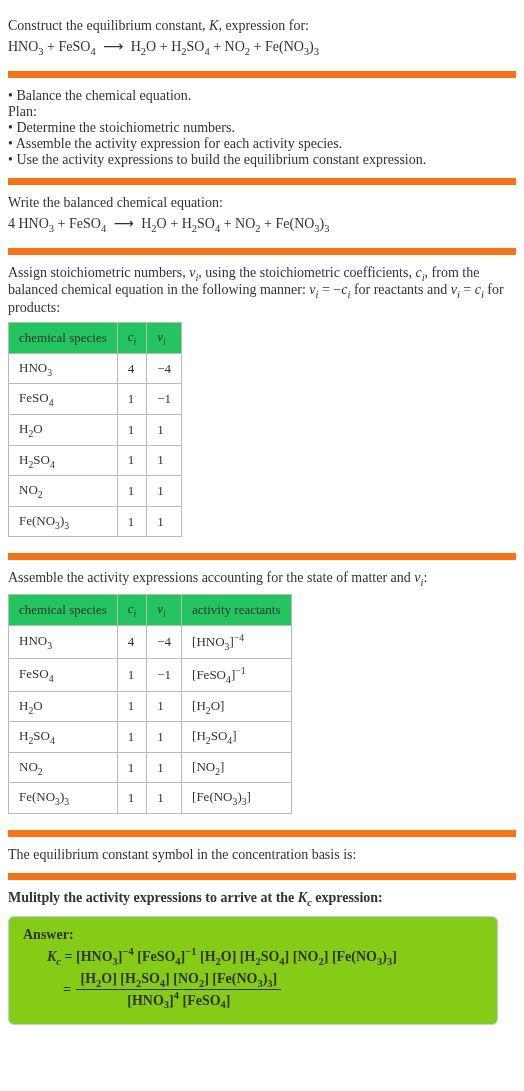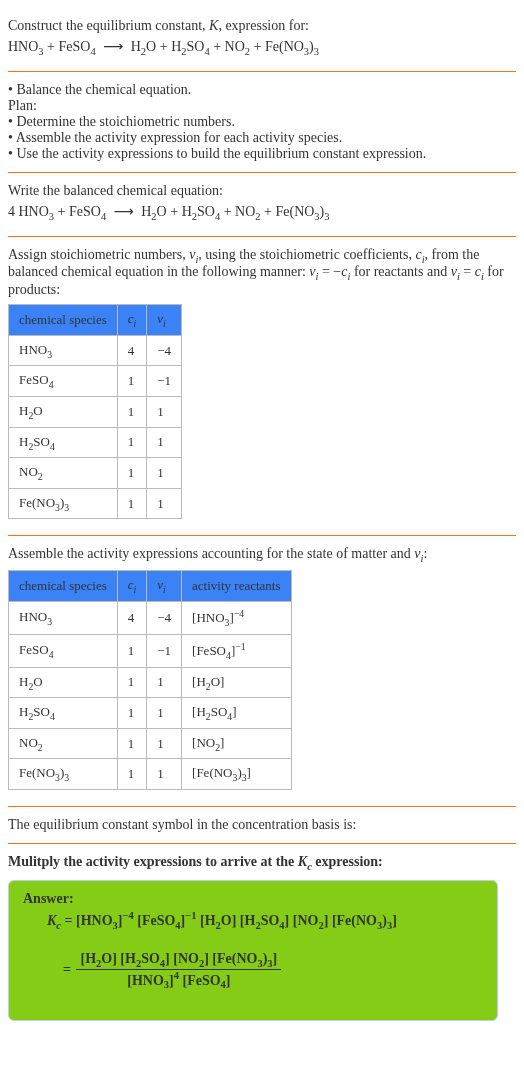--- a/index.html
+++ b/index.html
@@ -6,21 +6,21 @@
     font-family: Georgia, 'Times New Roman', serif;
     font-size: 14px;
     color: #333;
     margin: 0;
     padding: 8px;
     width: 524px;
     box-sizing: border-box;
     background: #fff;
   }
   .section {
-    border-bottom: 1px solid #f97316;
+    border-bottom: 7px solid #f97316;
     padding: 10px 0;
   }
   .section:last-of-type { border-bottom: none; font-weight: bold; }
   .italic { font-style: italic; }
   .equation {
     font-family: Georgia, serif;
     margin: 4px 0;
   }
   sub { font-size: 0.75em; vertical-align: sub; }
   sup { font-size: 0.75em; vertical-align: super; }
@@ -30,35 +30,35 @@
     margin: 6px 0;
   }
   th, td {
     border: 1px solid #bbb;
     padding: 6px 10px;
     text-align: left;
     font-family: Georgia, serif;
     font-size: 13px;
     white-space: nowrap;
   }
-  th { font-weight: normal; background: #3b82f6; }
+  th { font-weight: normal; background: #22c55e; }
   .center { text-align: left; }
   .answer-box {
     background: #84cc16;
     border: 1px solid #b8d4e3;
     border-radius: 6px;
     padding: 10px 14px;
     margin-top: 8px;
     max-width: 460px;
   }
   .frac {
     display: inline-block;
     text-align: center;
     vertical-align: middle;
-    margin: 16px 2px;
+    margin: 0 2px;
   }
   .frac .num {
     display: block;
     border-bottom: 1px solid #333;
     padding: 0 4px;
   }
   .frac .den {
     display: block;
     padding: 0 4px;
   }

